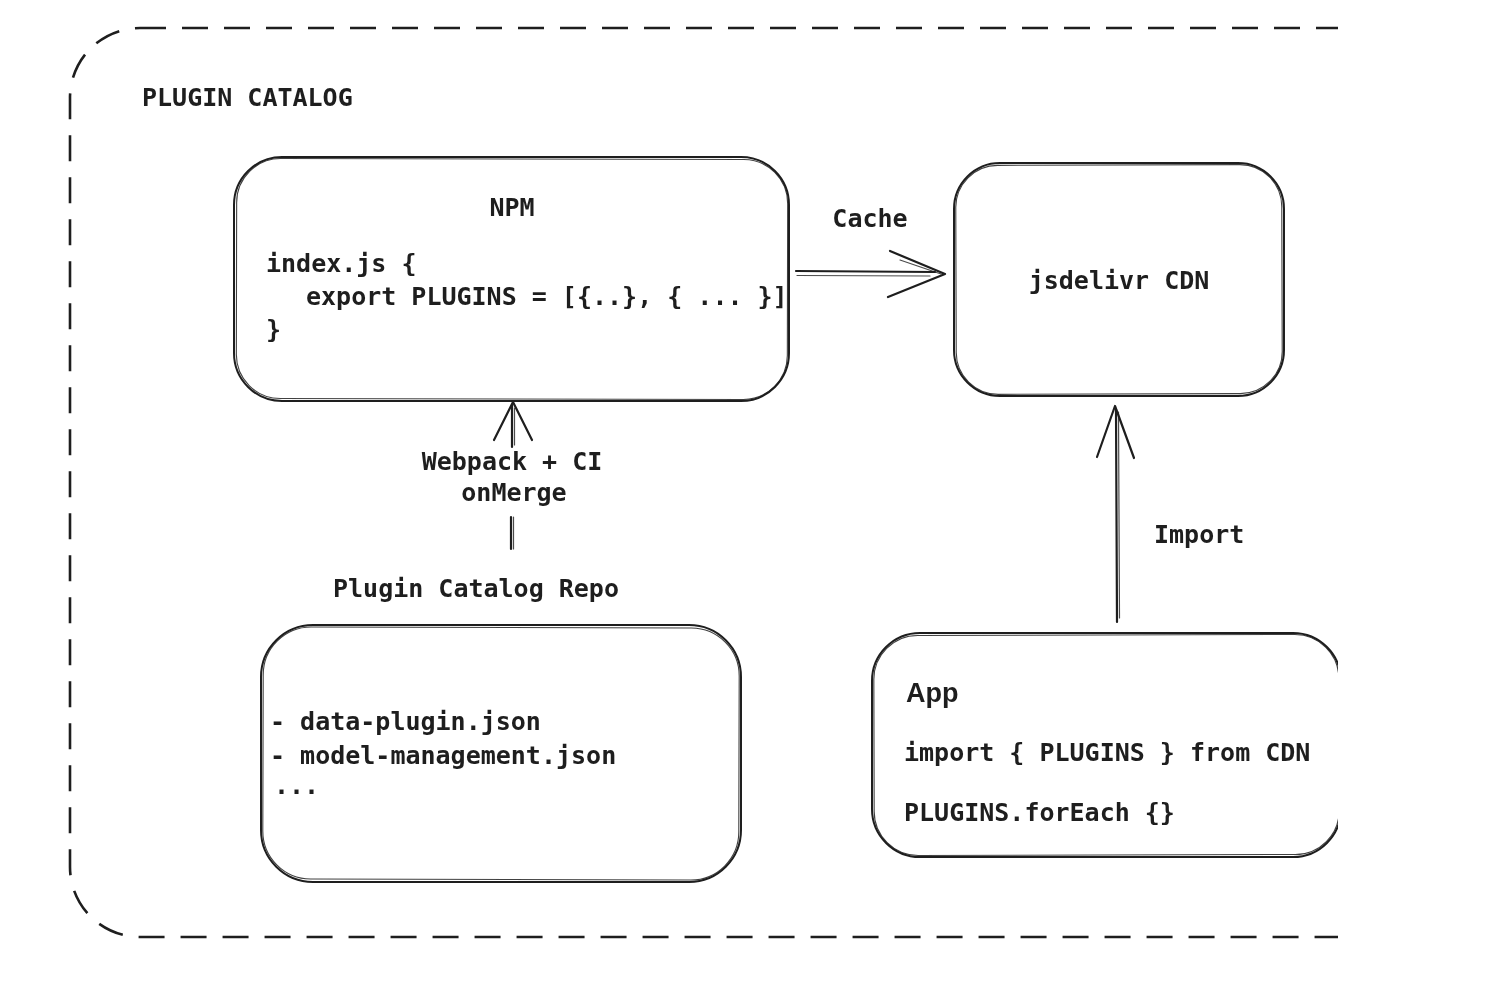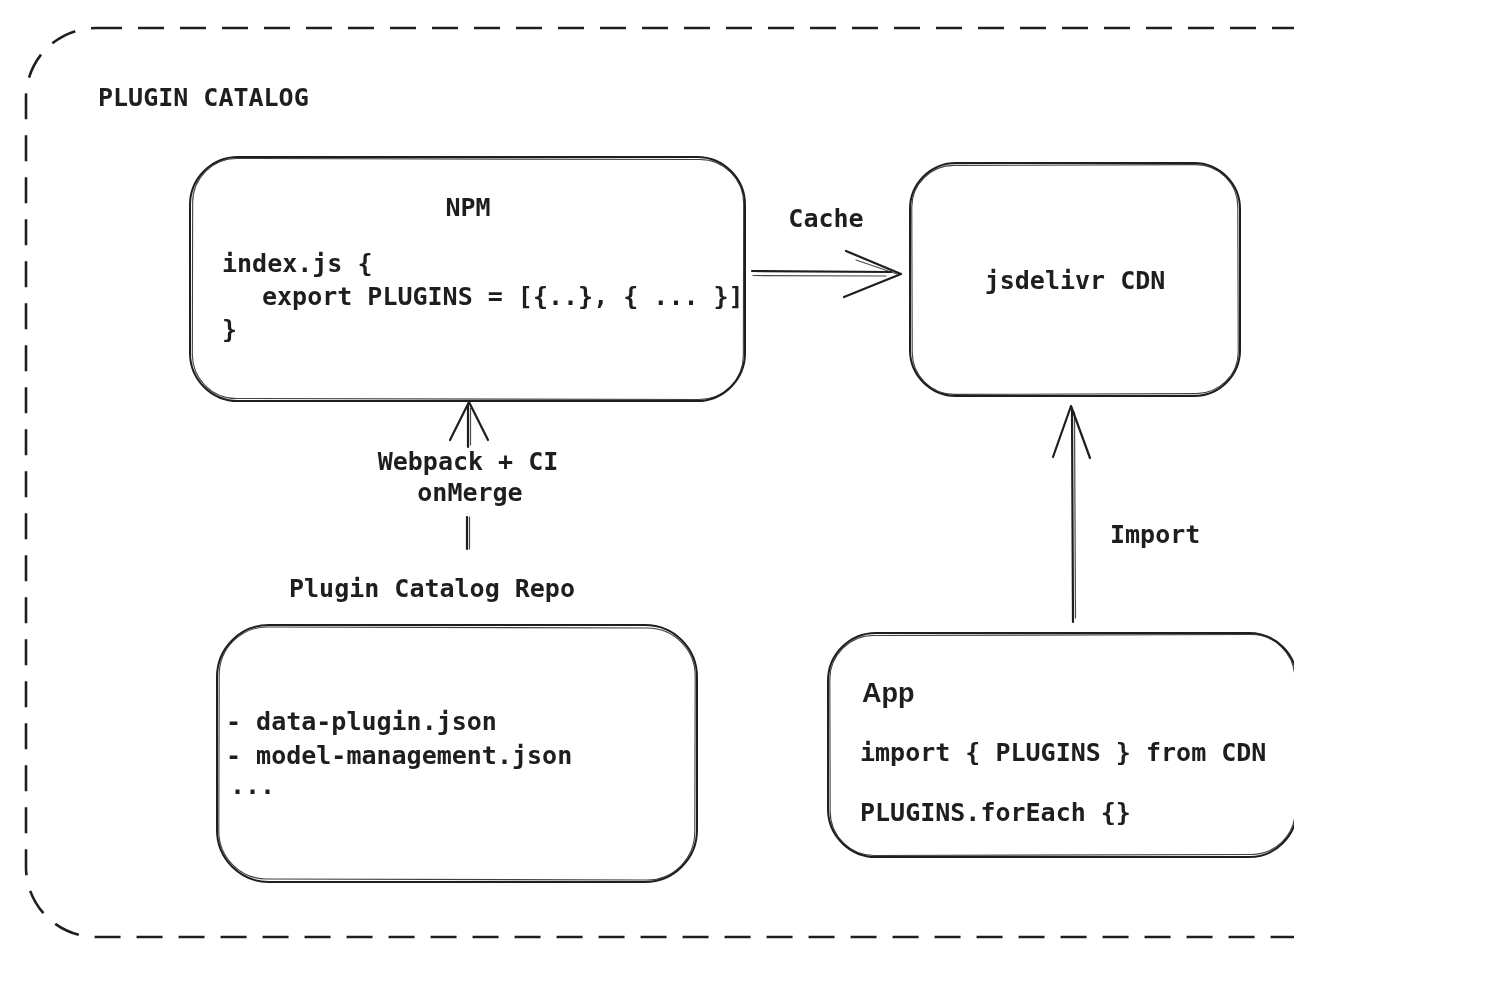--- a/index.html
+++ b/index.html
@@ -2,20 +2,21 @@
 <html><head>
 <meta charset="utf-8">
 <style>
   html, body { margin: 0; padding: 0; background: #ffffff; }
   .canvas {
     position: relative;
     width: 1294px;
     height: 1002px;
     background: #ffffff;
     overflow: hidden;
+    padding-left: 44px;
   }
   svg { display: block; }
   .stroke {
     fill: none;
     stroke: #1e1e1e;
     stroke-width: 2;
     stroke-linecap: round;
     stroke-linejoin: round;
   }
   .sketch {

